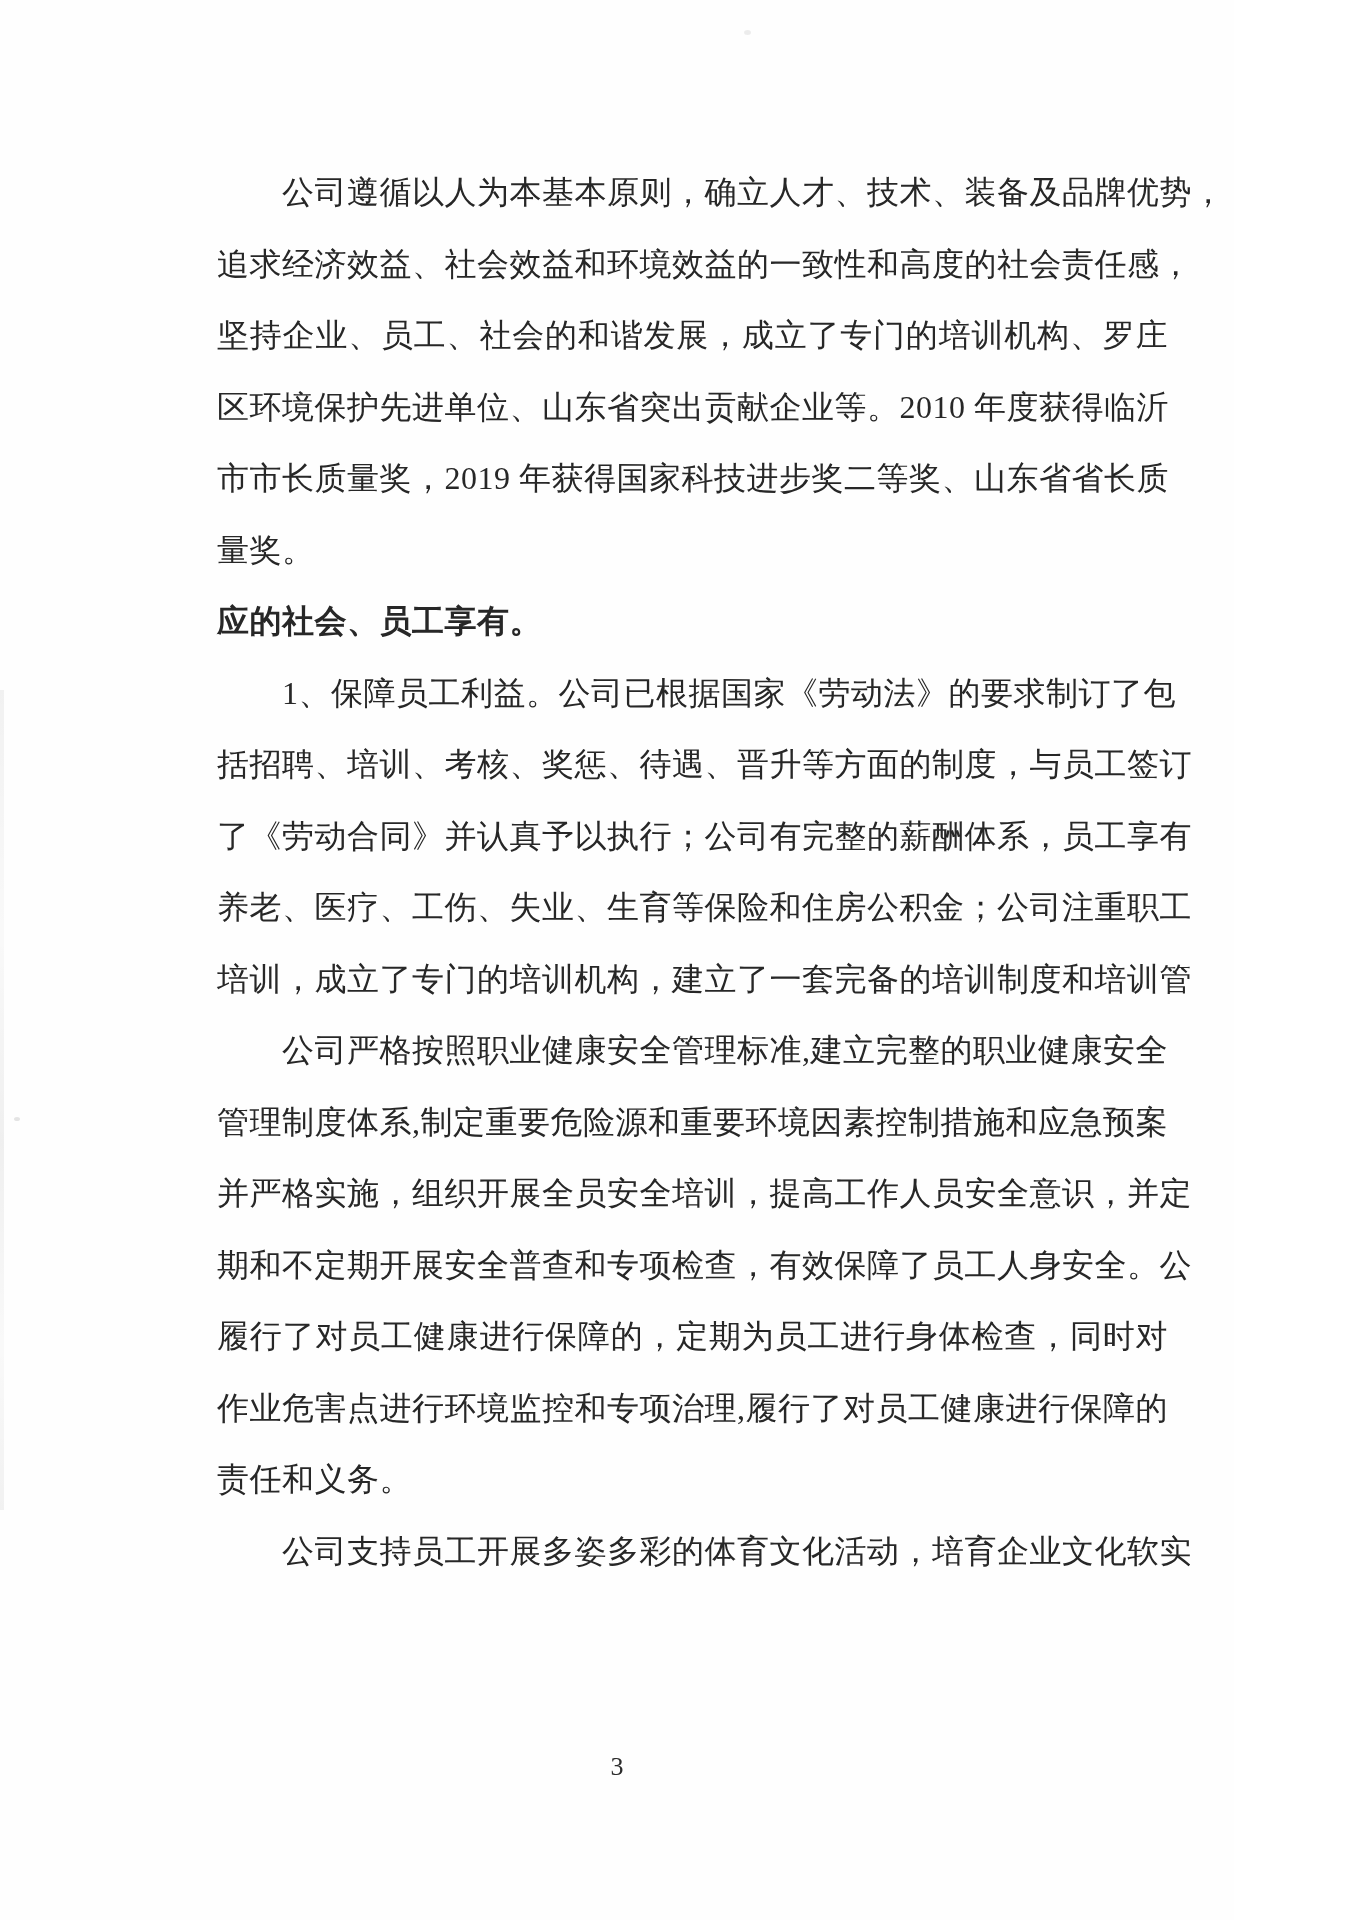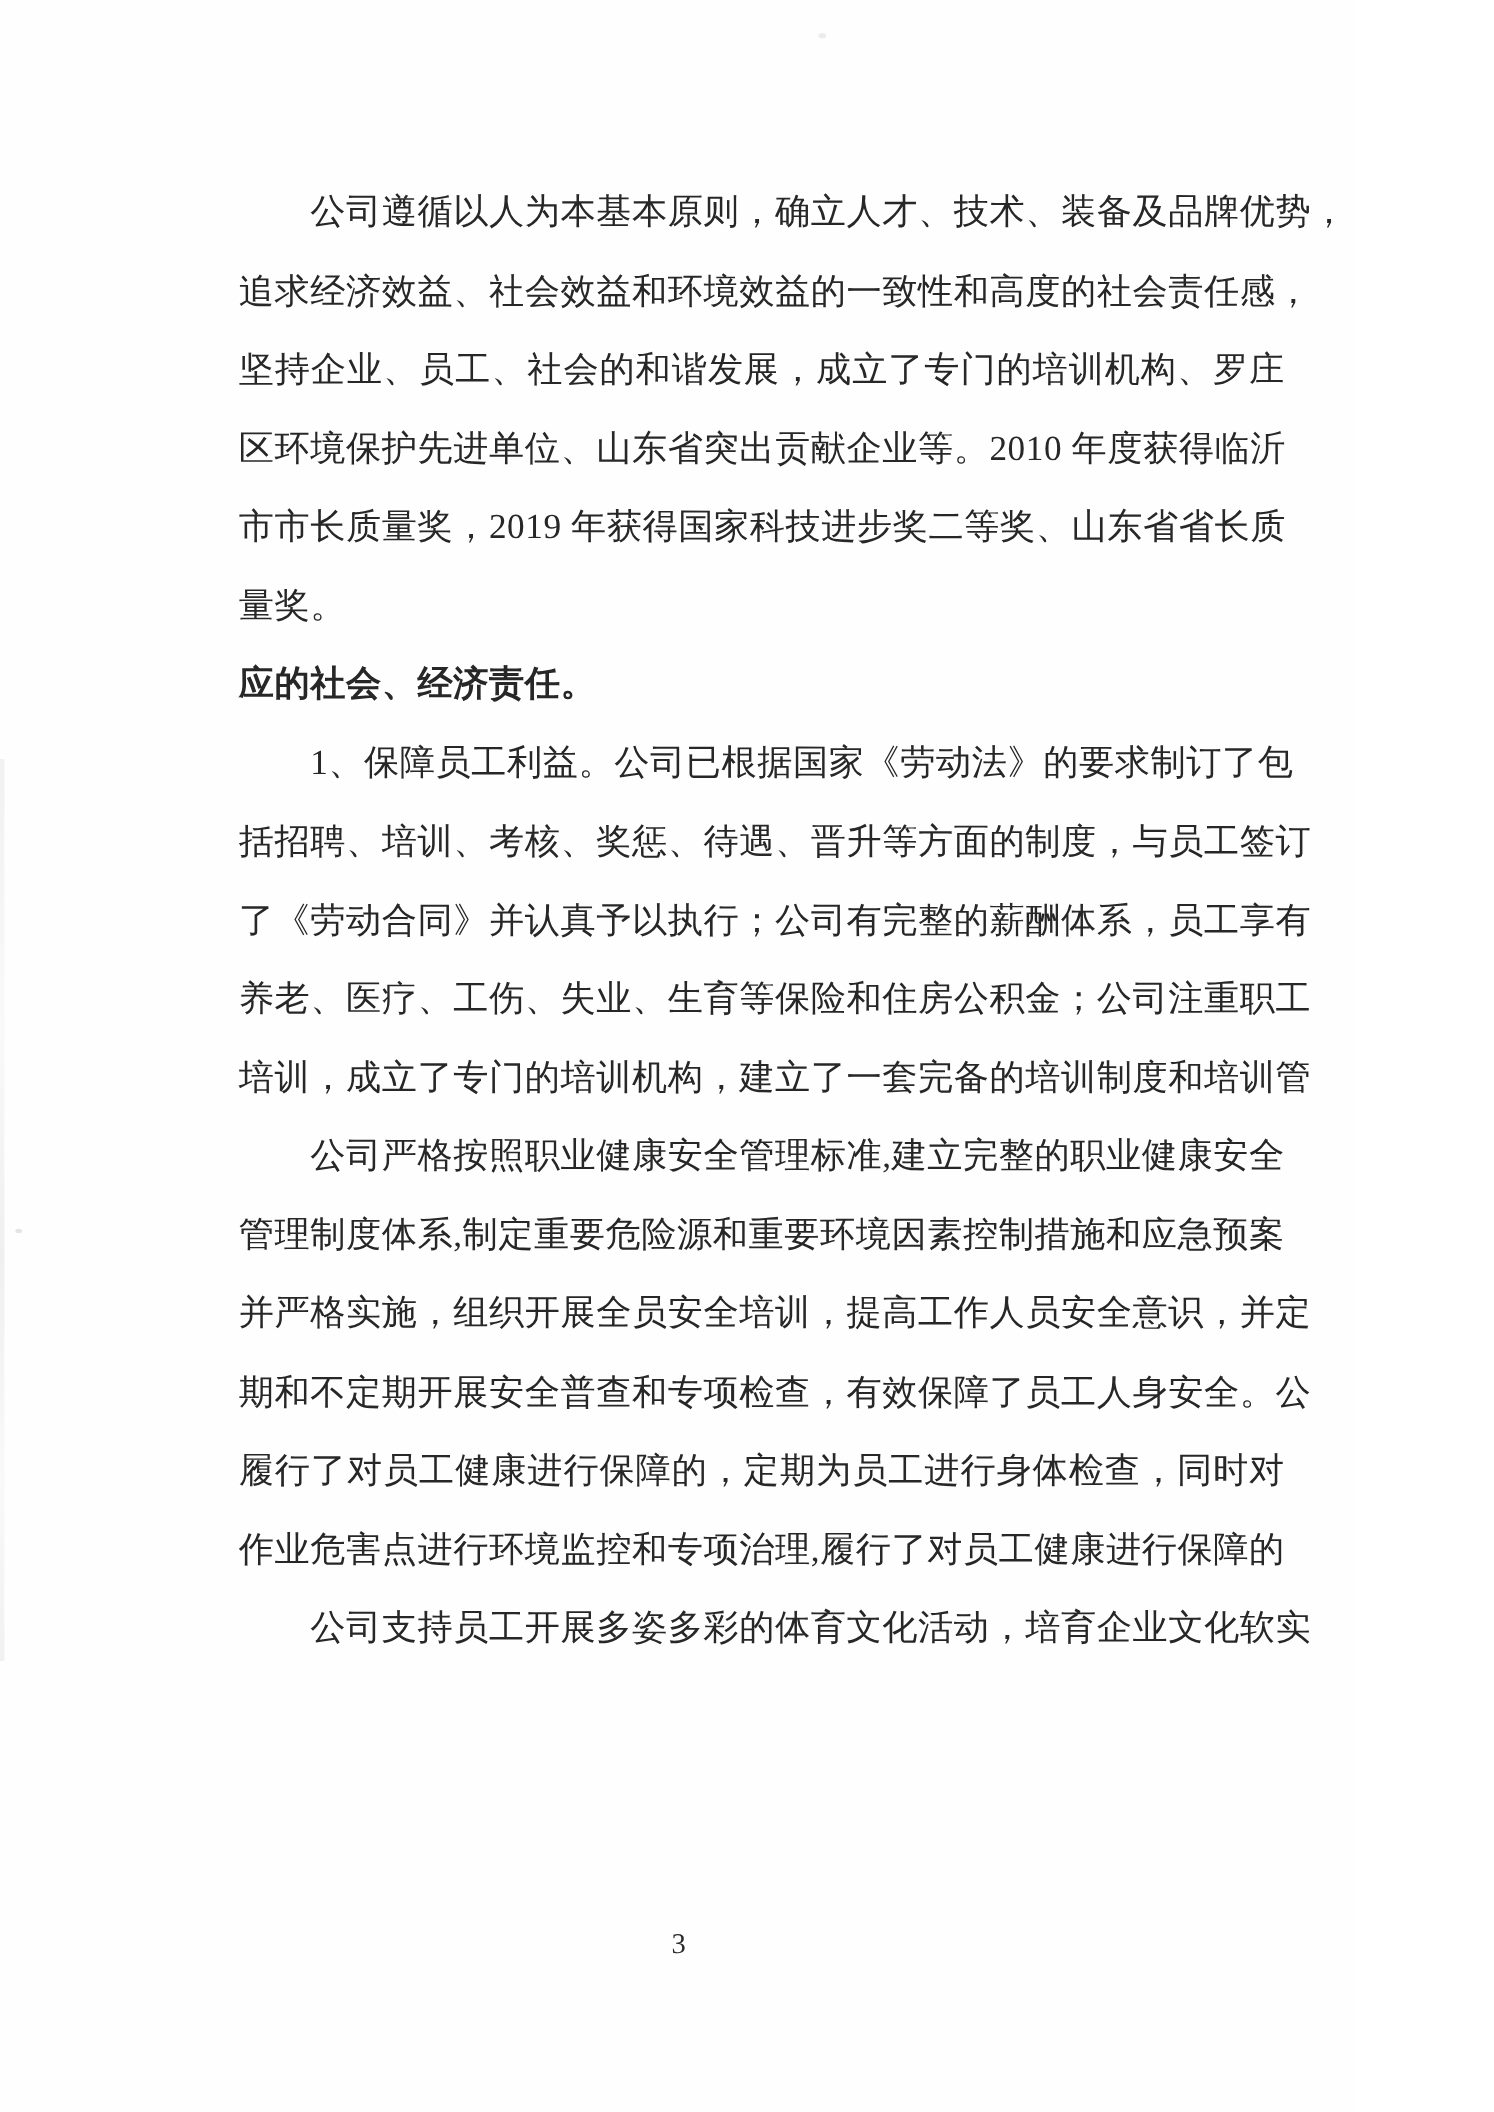--- a/index.html
+++ b/index.html
@@ -92,29 +92,30 @@
   <div class="speck-a"></div>
   <div class="speck-b"></div>
 
   <div class="content">
       <div class="line indent">公司遵循以人为本基本原则，确立人才、技术、装备及品牌优势，</div>
       <div class="line">追求经济效益、社会效益和环境效益的一致性和高度的社会责任感，</div>
       <div class="line">坚持企业、员工、社会的和谐发展，成立了专门的培训机构、罗庄</div>
       <div class="line">区环境保护先进单位、山东省突出贡献企业等。2010 年度获得临沂</div>
       <div class="line">市市长质量奖，2019 年获得国家科技进步奖二等奖、山东省省长质</div>
       <div class="line last">量奖。</div>
-      <div class="line bold last">应的社会、经济责任。</div>
+      <div class="line bold last">应的社会、员工享有。</div>
       <div class="line indent">1、保障员工利益。公司已根据国家《劳动法》的要求制订了包</div>
       <div class="line">括招聘、培训、考核、奖惩、待遇、晋升等方面的制度，与员工签订</div>
       <div class="line">了《劳动合同》并认真予以执行；公司有完整的薪酬体系，员工享有</div>
       <div class="line">养老、医疗、工伤、失业、生育等保险和住房公积金；公司注重职工</div>
       <div class="line">培训，成立了专门的培训机构，建立了一套完备的培训制度和培训管</div>
       <div class="line indent">公司严格按照职业健康安全管理标准,建立完整的职业健康安全</div>
       <div class="line">管理制度体系,制定重要危险源和重要环境因素控制措施和应急预案</div>
       <div class="line">并严格实施，组织开展全员安全培训，提高工作人员安全意识，并定</div>
       <div class="line">期和不定期开展安全普查和专项检查，有效保障了员工人身安全。公</div>
       <div class="line">履行了对员工健康进行保障的，定期为员工进行身体检查，同时对</div>
       <div class="line">作业危害点进行环境监控和专项治理,履行了对员工健康进行保障的</div>
+      <div class="line last">责任和义务。</div>
       <div class="line indent">公司支持员工开展多姿多彩的体育文化活动，培育企业文化软实</div>
     </div>
 
   <div class="page-number">3</div>
 </div>
 
 </body></html>

